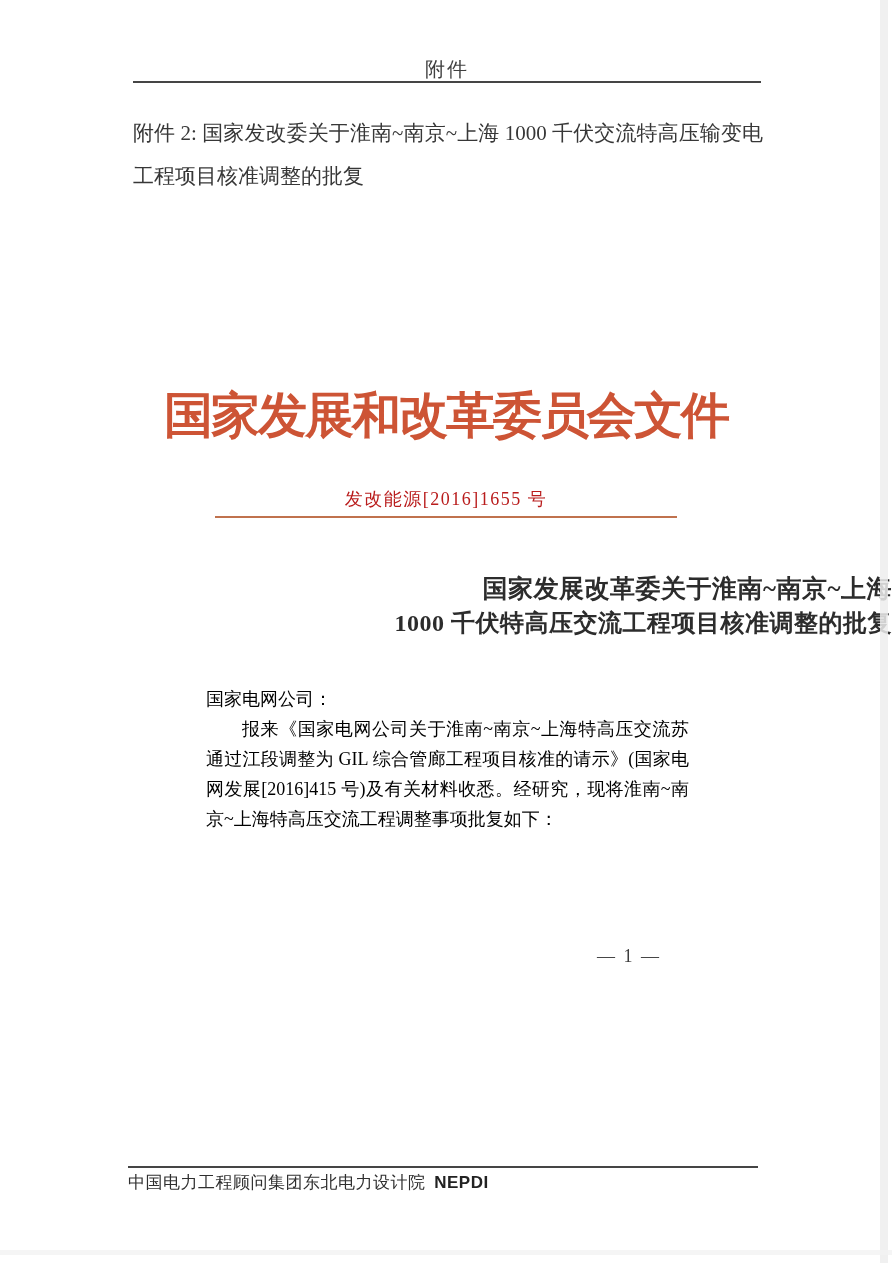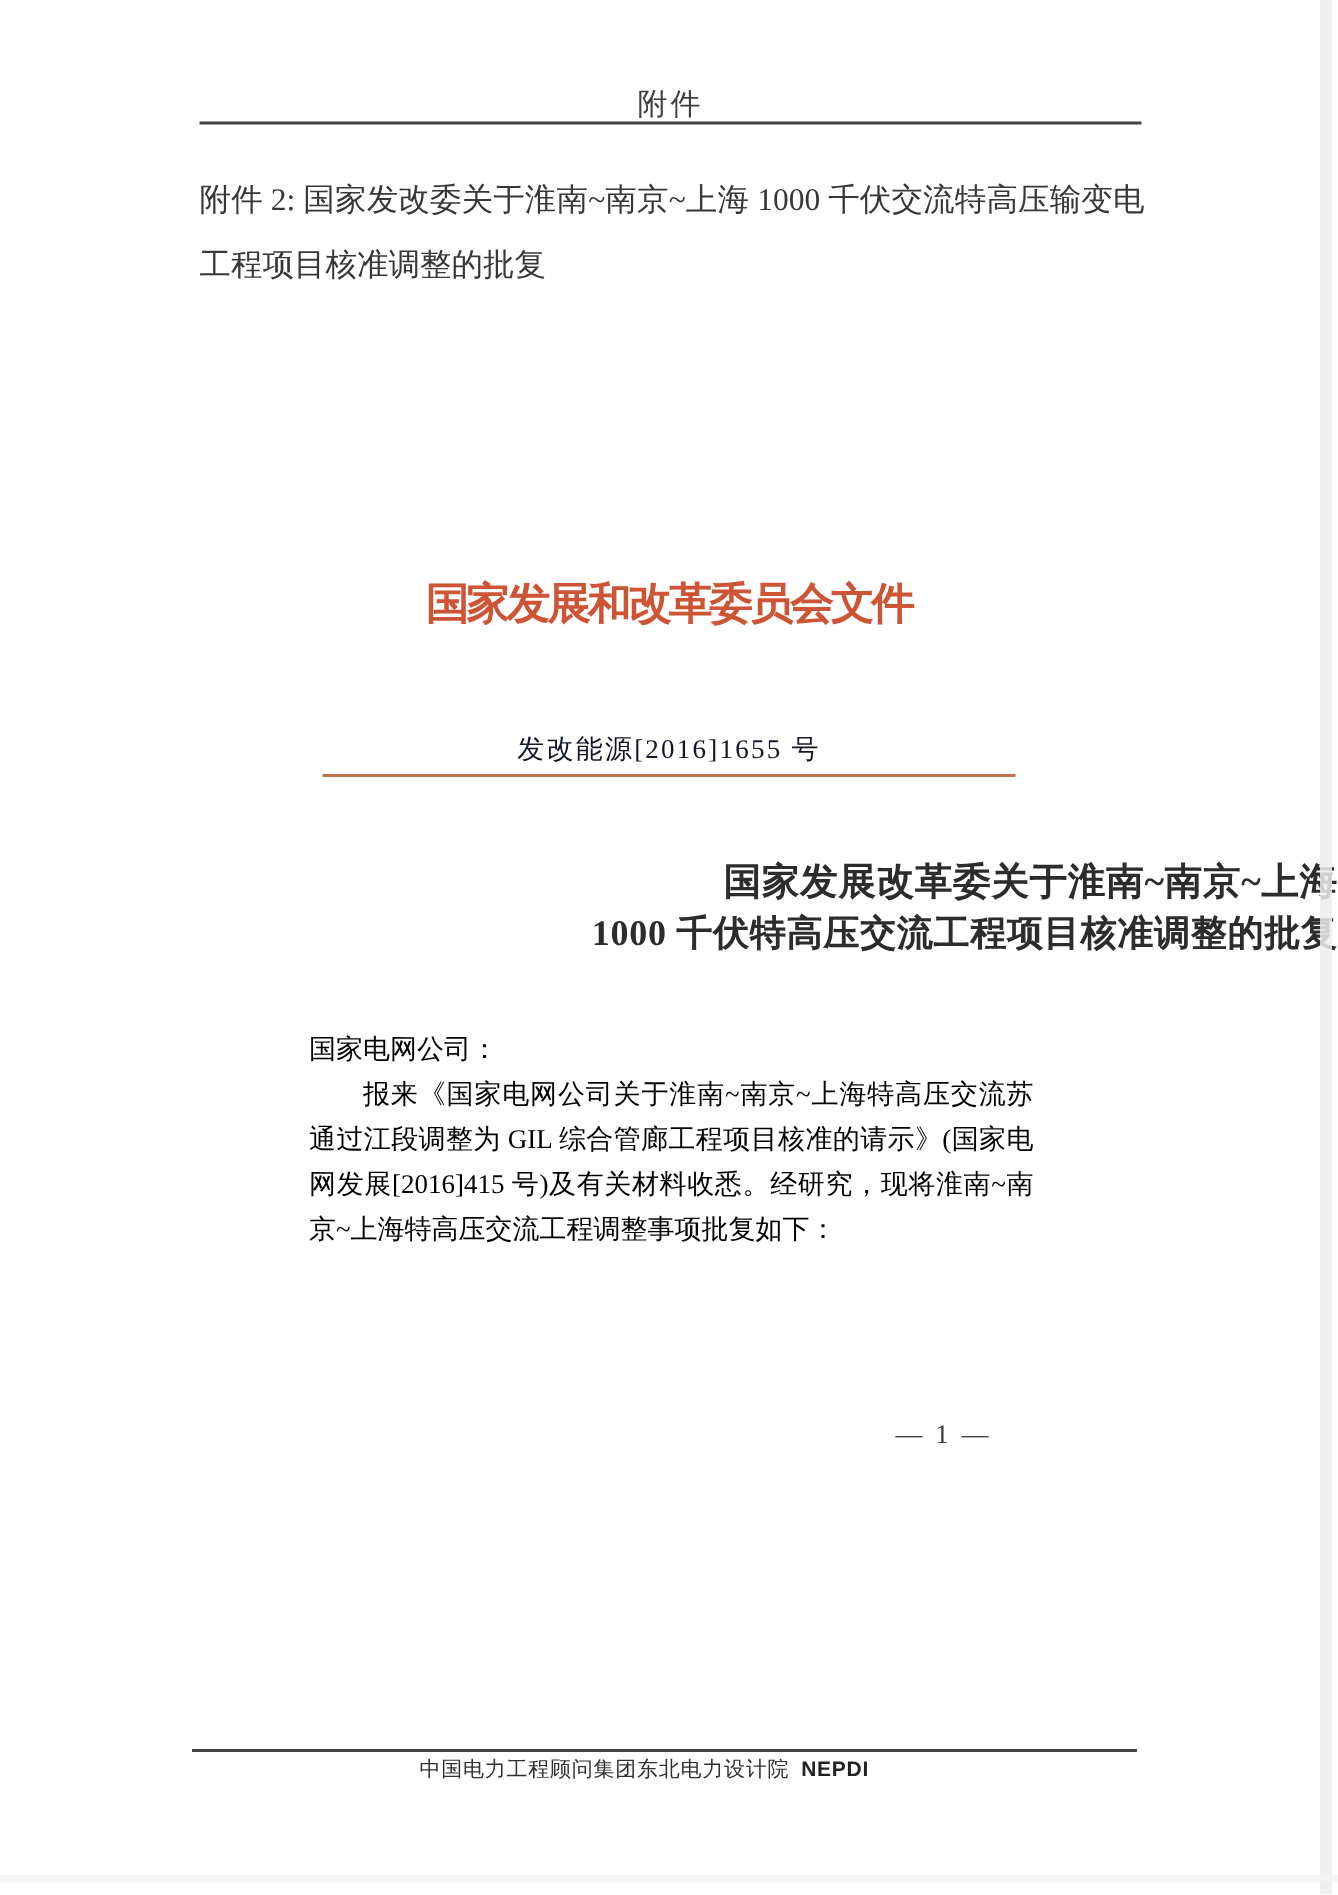--- a/index.html
+++ b/index.html
@@ -38,27 +38,27 @@
     background:var(--rule-dark);
   }
   .attachment-note{
     position:absolute;top:112px;left:133px;width:630px;
     font-size:21px;line-height:43px;text-align:justify;
     color:#373737;
   }
   .letterhead{
     position:absolute;top:383px;left:0;width:892px;
     text-align:center;
-    font-size:29px;font-weight:bold;letter-spacing:-2px;
+    font-size:49px;font-weight:bold;letter-spacing:-2px;
     color:var(--letterhead-red);
     white-space:nowrap;
   }
   .doc-number{
     position:absolute;top:487px;left:0;width:892px;
-    text-align:center;font-size:18px;letter-spacing:1.5px;color:#0f172a;
+    text-align:center;font-size:18px;letter-spacing:1.5px;color:#b91c1c;
   }
   .red-rule{
     position:absolute;top:516px;left:215px;width:462px;height:2px;
     background:var(--rule-red);
   }
   .doc-title{
     position:absolute;top:571px;left:0;width:892px;
     text-align:right;font-weight:bold;color:#2c2c2c;
   }
   .doc-title .line1{font-size:25px;line-height:35px;letter-spacing:.5px;}
@@ -72,21 +72,21 @@
   .page-number{
     position:absolute;top:946px;left:206px;width:455px;
     text-align:right;font-size:18px;letter-spacing:2px;color:#3d3d3d;
   }
   .footer-rule{
     position:absolute;top:1166px;left:128px;width:630px;height:2px;
     background:var(--rule-dark);
   }
   .footer-line{
     position:absolute;top:1171px;left:128px;width:603px;
-    text-align:center;font-size:14px;color:#2f2f2f;letter-spacing:.5px;
+    text-align:left;font-size:17px;color:#2f2f2f;letter-spacing:.5px;
   }
   .footer-line .abbr{
     font-family:"Liberation Sans","DejaVu Sans",sans-serif;
     font-weight:bold;letter-spacing:.5px;margin-left:4px;color:#222;
   }
 </style>
 </head>
 <body>
 
 <div class="page">

